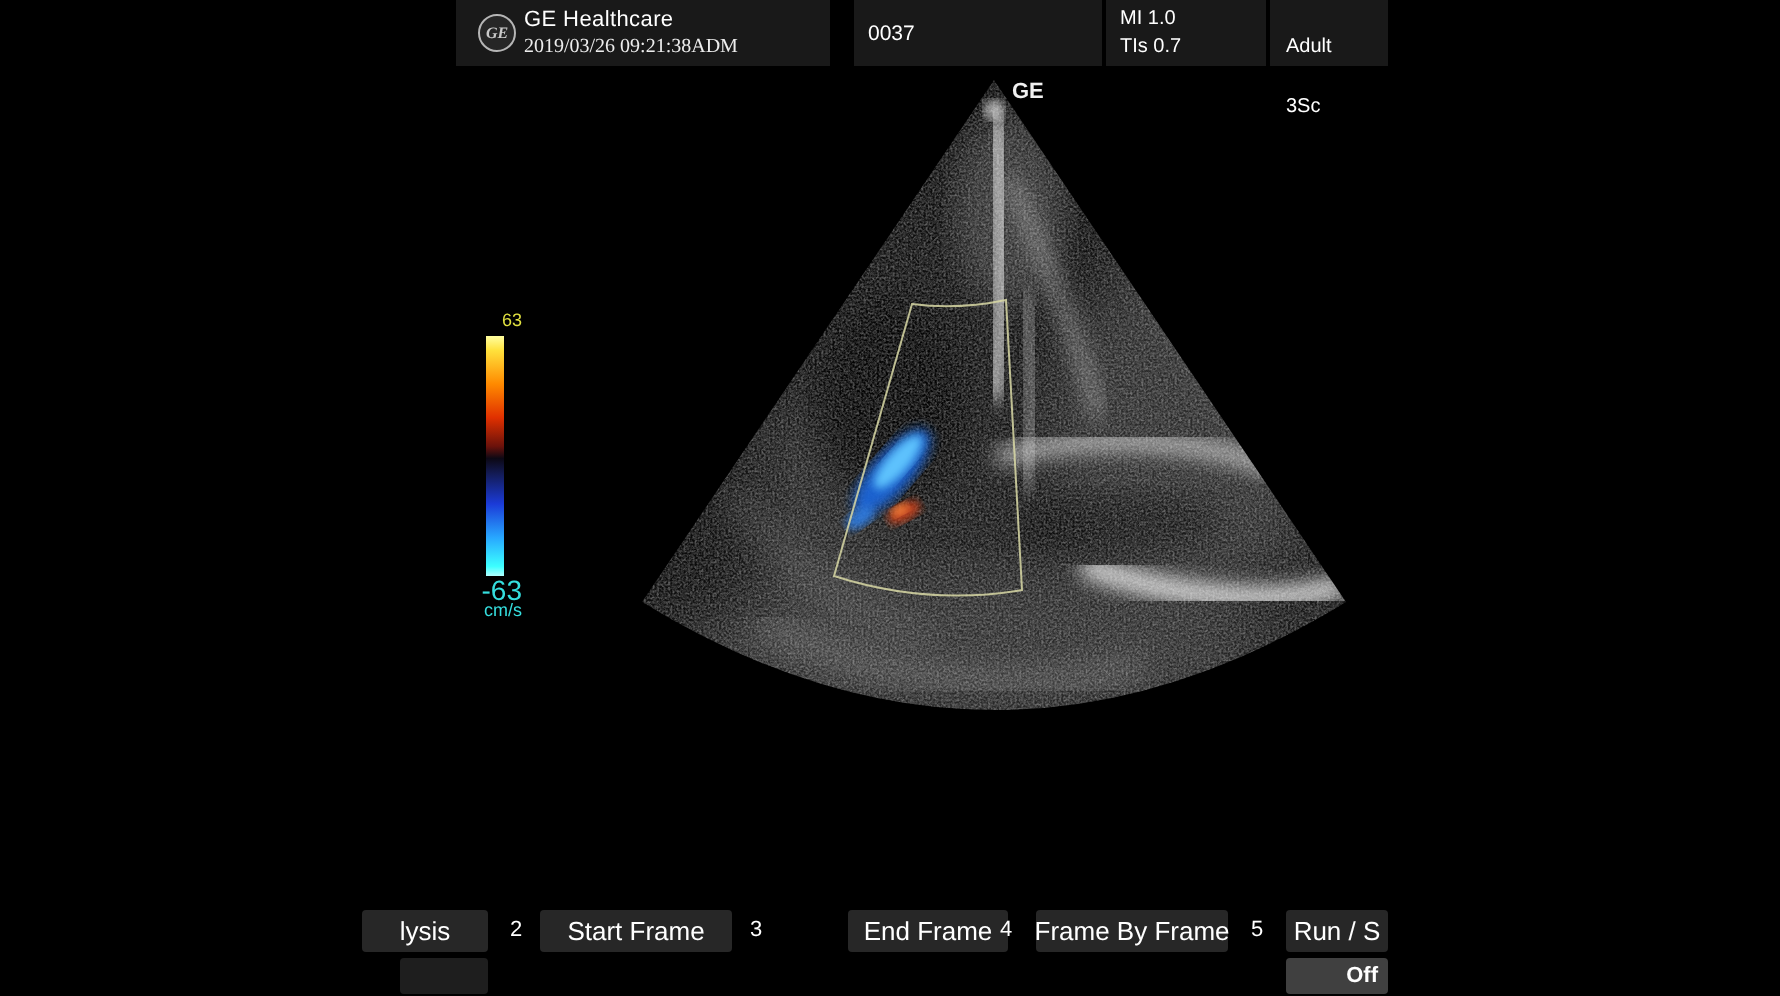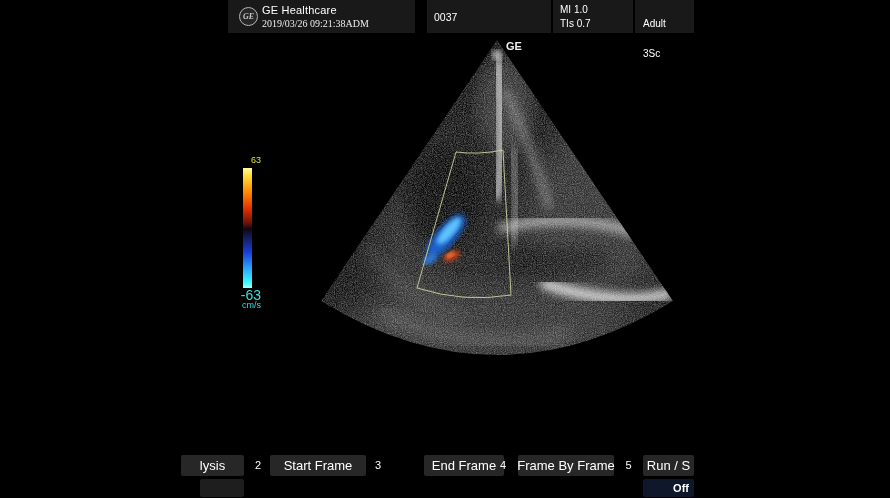--- a/index.html
+++ b/index.html
@@ -58,21 +58,21 @@
   #sk5{left:643px;width:51px;}
   .skn {
     position:absolute; top:455px; height:21px; line-height:21px;
     font-size:11px; text-align:center; color:#fff;
   }
   #n2{left:248px;width:20px;} #n3{left:366px;width:24px;}
   #n4{left:490px;width:26px;} #n5{left:616px;width:25px;}
   .sub { position:absolute; top:479px; height:18px; background:#1e1e1e; border-radius:2px; }
   #sub1{ left:200px; width:44px; }
   #sub5{
-    left:643px; width:51px; background:#0f172a;
+    left:643px; width:51px; background:#404040;
     display:flex; align-items:center; justify-content:flex-end; padding-right:5px;
     font-size:11px; font-weight:bold; color:#fff; cursor:pointer;
   }
 </style>
 </head>
 <body>
 
 <div class="screen">
 
   <div class="hdr seg1">

